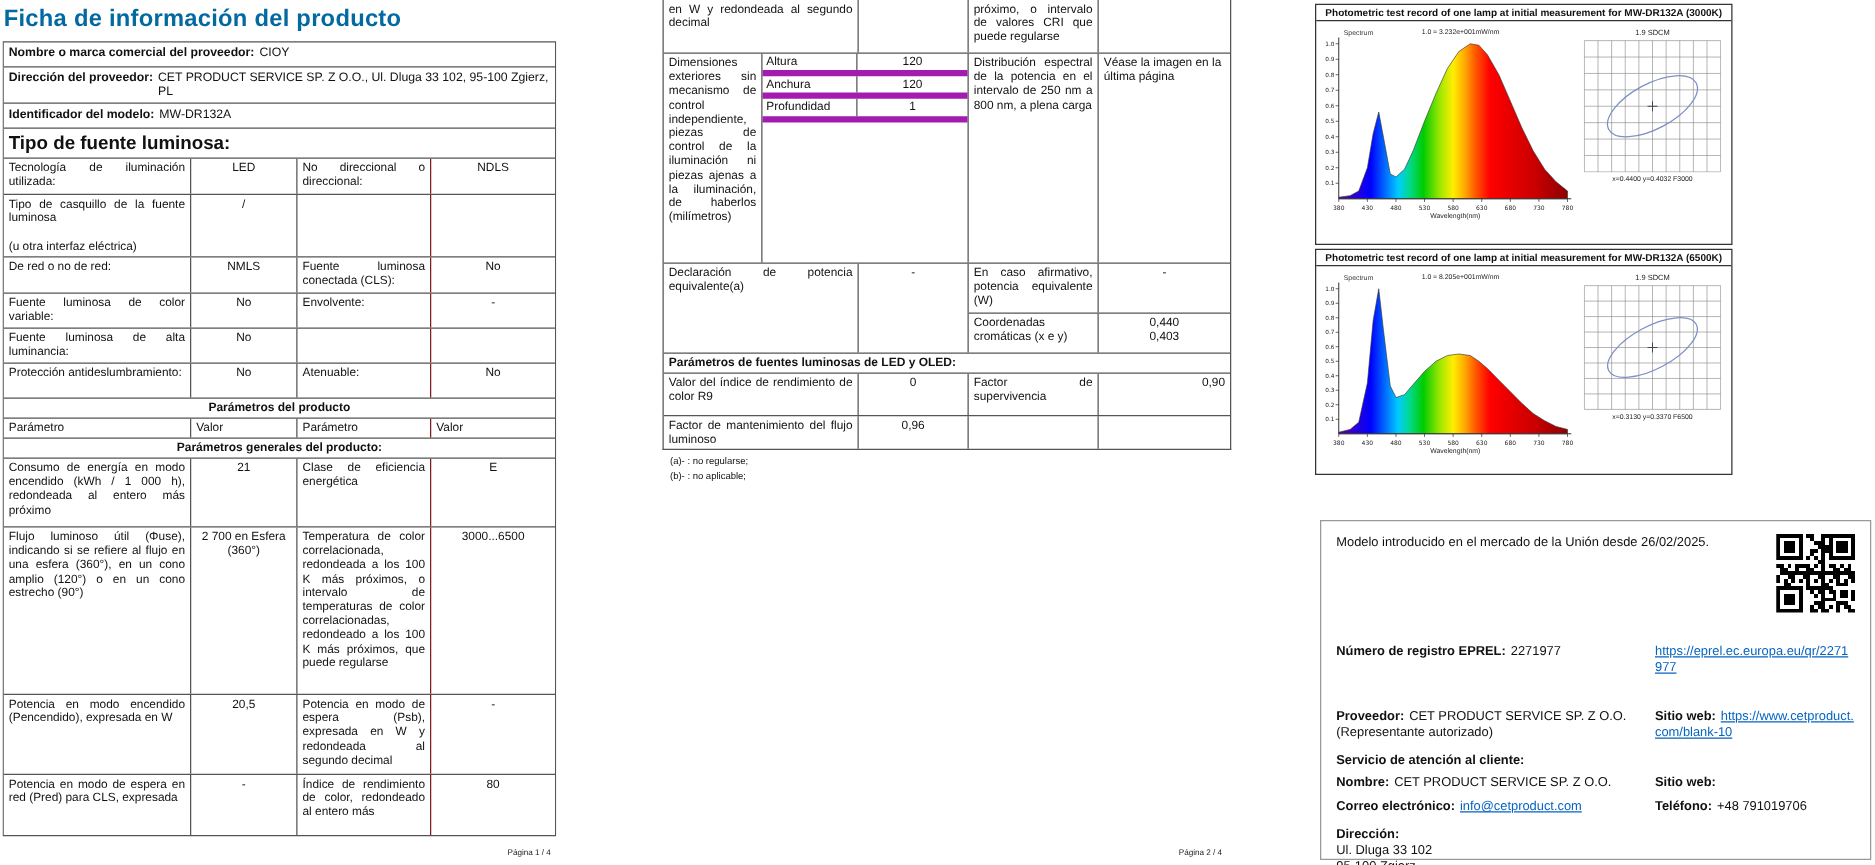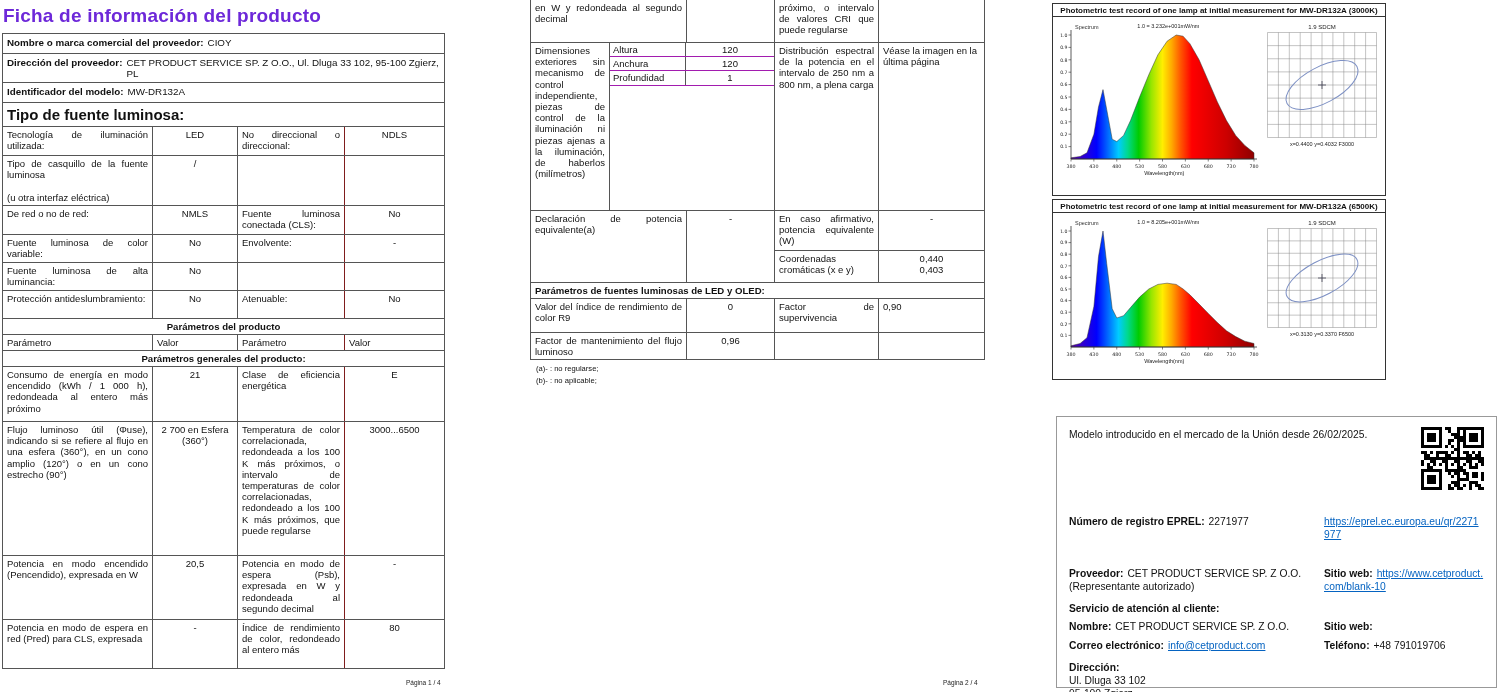--- a/index.html
+++ b/index.html
@@ -2,21 +2,21 @@
 <html lang="es"><head>
 <meta charset="utf-8">
 <style>
   * { margin:0; padding:0; box-sizing:border-box; }
   html,body { background:#ffffff; }
   body { font-family:"Liberation Sans", sans-serif; color:#111; }
   .stage { position:relative; width:1500px; height:692px; background:#fff; overflow:hidden; }
 
   
   .page1 { position:absolute; left:2px; top:2px; width:443px; height:674px; overflow:hidden; }
-  .p1-title { font-size:19px; font-weight:bold; color:#6d28d9; margin:3px 0 6px 1px; letter-spacing:.2px; }
+  .p1-title { font-size:19px; font-weight:bold; color:#0369a1; margin:3px 0 6px 1px; letter-spacing:.2px; }
   .regulation { font-size:9.3px; line-height:1.18; margin:0 1px 5px 1px; }
   .doc-box { border:1px solid #555; }
   .f-row { display:flex; border-bottom:1px solid #555; padding:3px 4px; font-size:9.8px; min-height:20px; align-items:baseline; }
   .f-row .lbl { font-weight:bold; margin-right:4px; white-space:nowrap; }
   .hdr-left { font-weight:bold; font-size:15px; padding:3px 4px; border-bottom:1px solid #555; min-height:17px; }
   .hdr-center { font-weight:bold; font-size:9.6px; text-align:center; padding:2px 4px; border-bottom:1px solid #555; min-height:15px; }
   .t-row { display:flex; border-bottom:1px solid #555; font-size:9.5px; line-height:1.18; }
   .doc-box > .t-row:last-child { border-bottom:none; }
   .t-row > div { padding:2px 4px; }
   .c-p1a { width:150px; border-right:1px solid #555; text-align:justify; }
@@ -29,25 +29,25 @@
   
   .page2 { position:absolute; left:530px; top:0; width:455px; }
   .tbl2 { border:1px solid #555; border-top:none; }
   .t2-row { display:flex; border-bottom:1px solid #555; font-size:9.5px; line-height:1.18; }
   .tbl2 > .t2-row:last-child { border-bottom:none; }
   .t2-row > div { padding:2px 4px; }
   .t2-row > div:last-child { border-right:none; }
   .c2a { width:156px; border-right:1px solid #555; text-align:justify; }
   .c2b { width:88px;  border-right:1px solid #555; text-align:center; }
   .c2c { width:104px; border-right:1px solid #555; text-align:justify; }
-  .c2d { flex:1; text-align:left; }
+  .c2d { flex:1; text-align:right; }
   .c2d.vsee { text-align:left; }
   .dim-lab { width:79px; border-right:1px solid #555; text-align:justify; font-size:9.5px; }
   .dim-mid { width:165px; border-right:1px solid #555; padding:0 !important; display:flex; flex-direction:column; }
-  .dim-sr { display:flex; border-bottom:1px solid #a21caf; }
+  .dim-sr { display:flex; border-bottom:5px solid #a21caf; }
   .dsl { width:76px; border-right:1px solid #555; padding:1px 3px; }
   .dsv { flex:1; text-align:center; padding:1px 3px; }
   .rt-col { flex:1; display:flex; flex-direction:column; padding:0 !important; }
   .rt-row { display:flex; }
   .rt-row.first { border-bottom:1px solid #555; min-height:40px; }
   .c2c2 { width:104px; border-right:1px solid #555; padding:2px 4px; text-align:justify; }
   .c2d2 { flex:1; text-align:center; padding:2px 4px; }
   .hdr-left2 { font-weight:bold; font-size:9.6px; padding:2px 4px; border-bottom:1px solid #555; }
   .footnotes { font-size:7.6px; margin:3px 0 0 6px; line-height:1.5; }
 

